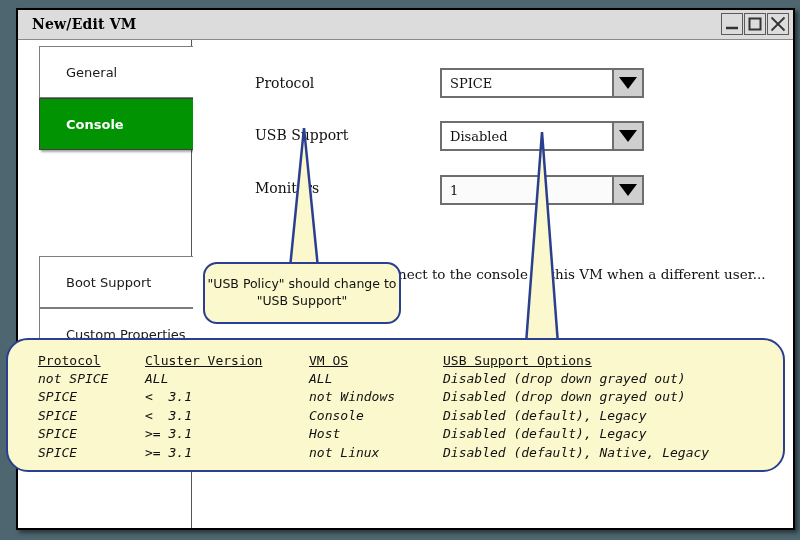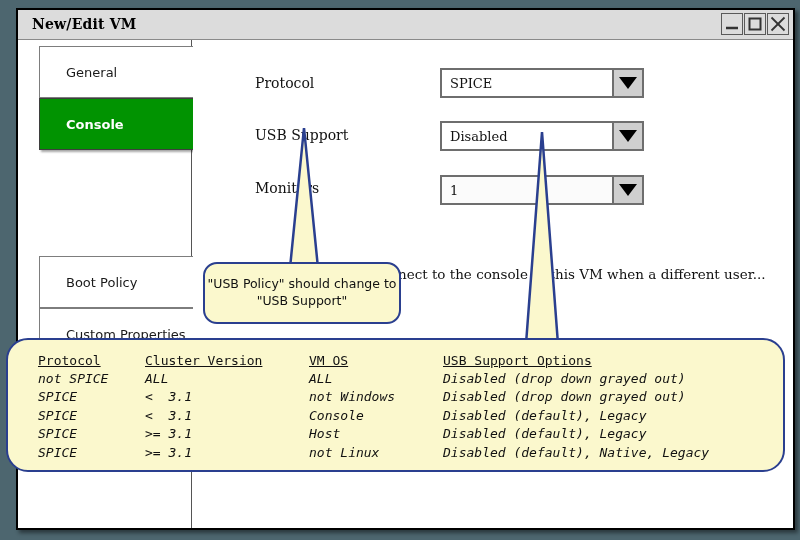--- a/index.html
+++ b/index.html
@@ -273,21 +273,21 @@
     </div>
 
     <div class="sidebar">
       <div class="side-item" style="top:6px">
           <span>General</span>
         </div>
       <div class="side-item selected" style="top:58px">
           <span>Console</span>
         </div>
       <div class="side-item" style="top:216px">
-          <span>Boot Policy</span>
+          <span>Boot Support</span>
         </div>
       <div class="side-item" style="top:268px">
           <span>Custom Properties</span>
         </div>
     </div>
 
     <div class="form-area">
 
       <div class="field-label" style="left:62px; top:35px">Protocol</div>
       <div class="field-label" style="left:62px; top:87px">USB Support</div>

